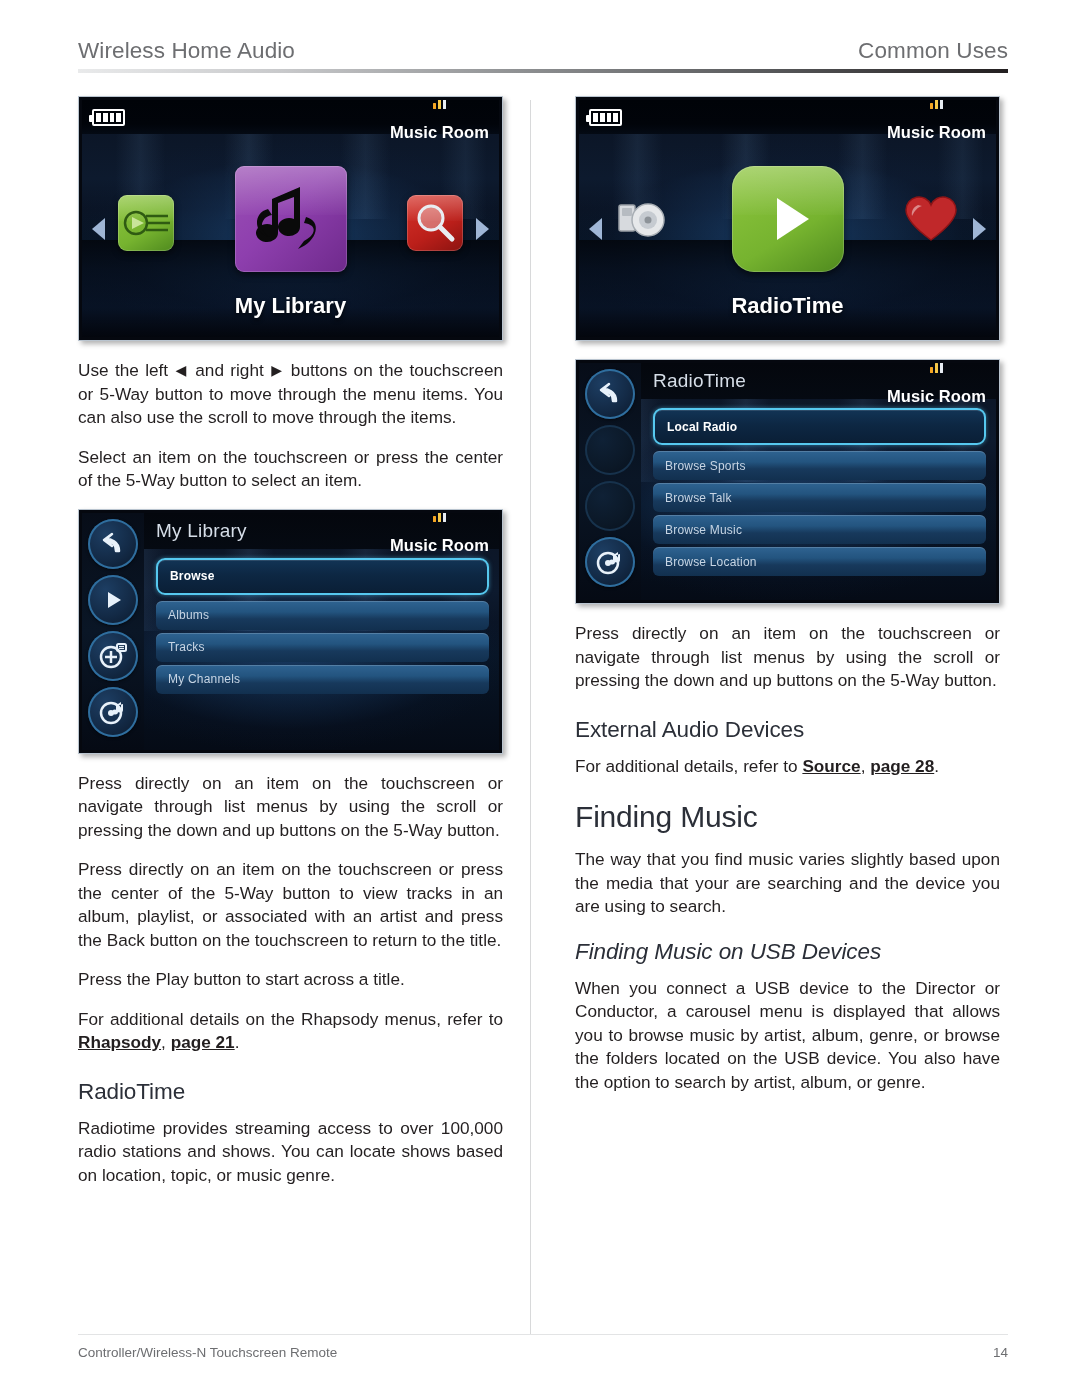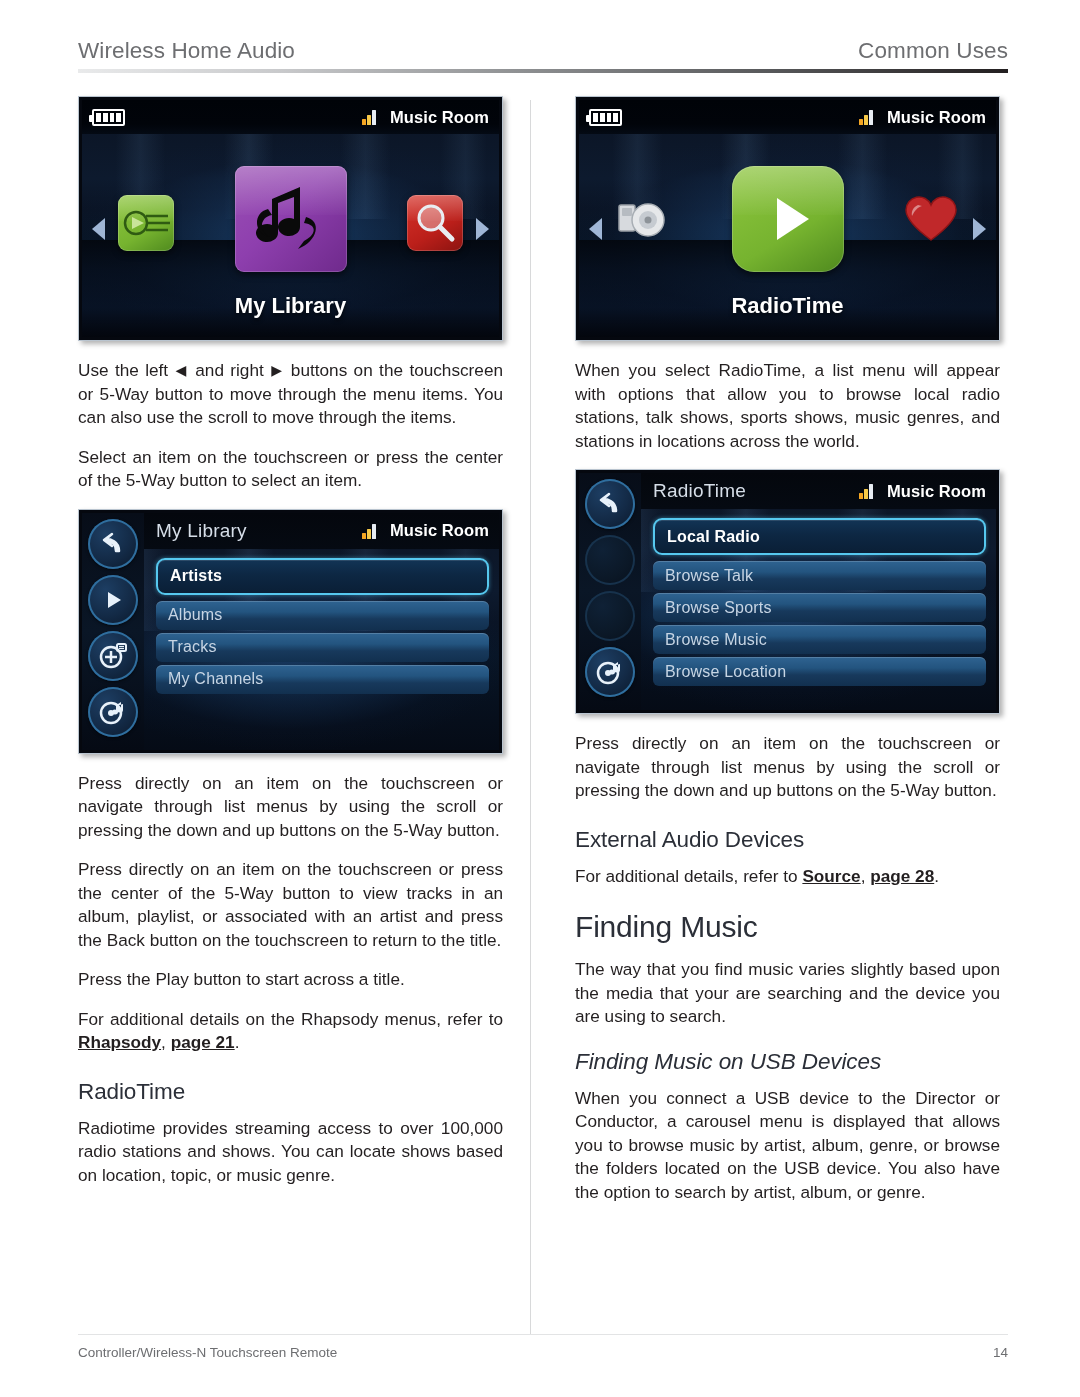--- a/index.html
+++ b/index.html
@@ -148,21 +148,21 @@
   }
   .battery::before {
     content: "";
     position: absolute;
     left: -5px; top: 4px;
     width: 3px; height: 7px;
     background: #ffffff;
     border-radius: 1px 0 0 1px;
   }
   .battery i { flex: 1; height: 100%; background: #ffffff; display: block; }
-  .status-right { display: flex; align-items: center; gap: 14px; }
+  .status-right { display: flex; align-items: center; gap: 14px; flex-direction: column; }
   .bars { display: flex; align-items: flex-end; gap: 1.5px; height: 16px; }
   .bars i { width: 3.5px; display: block; border-radius: 0.5px; }
   .bars i:nth-child(1){ height: 6px;  background: #f5a623; }
   .bars i:nth-child(2){ height: 10px; background: #f7c948; }
   .bars i:nth-child(3){ height: 15px; background: #e8edf3; }
   .room {
     color: #ffffff;
     font-size: 16.5px;
     font-weight: bold;
     letter-spacing: 0.1px;
@@ -289,21 +289,21 @@
   }
   .lm-item {
     height: 29px;
     margin-bottom: 3px;
     border-radius: 6px;
     background: linear-gradient(to bottom, #2f6391 0%, #23547f 38%, #17395c 62%, #12304f 100%);
     box-shadow: inset 0 1px 0 rgba(255,255,255,0.18);
     display: flex; align-items: center;
     padding: 0 12px;
     color: #c7d5e4;
-    font-size: 16px;
+    font-size: 12px;
     letter-spacing: 0.2px;
     box-sizing: border-box;
   }
   .lm-item.selected {
     height: 37px;
     border-radius: 9px;
     background: linear-gradient(to bottom, #123455 0%, #0d2743 45%, #0a1f36 100%);
     border: 2px solid #56c8ef;
     box-shadow: 0 0 4px rgba(86,200,239,0.5), inset 0 1px 0 rgba(255,255,255,0.12);
     color: #ffffff;
@@ -454,21 +454,21 @@
           <div class="status-right">
             <div class="bars">
                 <i></i>
                 <i></i>
                 <i></i>
               </div>
             <div class="room">Music Room</div>
           </div>
         </div>
         <div class="lm-list">
-          <div class="lm-item selected">Artists</div>
+          <div class="lm-item selected">Browse</div>
           <div class="lm-item">Albums</div>
           <div class="lm-item">Tracks</div>
           <div class="lm-item">My Channels</div>
         </div>
       </div>
     </div>
 
     <p class="body">Press directly on an item on the touchscreen or navigate through list menus by using the scroll or pressing the down and up buttons on the 5-Way button.</p>
 
     <p class="body"><span>Press directly on an item on the touchscreen or press the center of the 5-Way button to view tracks in an album, playlist, or associated with an artist and press the </span><span class="b">Back</span><span> button on the touchscreen to return to the title.</span></p>
@@ -533,21 +533,20 @@
               <path d="M27 45 C8 31 2 22 2 15 A13 13 0 0 1 27 10 A13 13 0 0 1 52 15 C52 22 46 31 27 45 Z" fill="#c0282a" stroke="#8d1416" stroke-width="1.5"></path>
               <path d="M14 10 C9 12 7 17 8 21 C11 15 14 12 18 11 Z" fill="rgba(255,255,255,0.45)"></path>
             </svg>
           </div>
 
           <div class="carousel-label">RadioTime</div>
         </div>
       </div>
     </div>
 
-    <p class="body">When you select RadioTime, a list menu will appear with options that allow you to browse local radio stations, talk shows, sports shows, music genres, and stations in locations across the world.</p>
 
     <div class="device listmenu">
       <div class="scr">
         <div class="lm-sidebar">
           <div class="lm-btn">
             <svg width="30" height="30" viewBox="0 0 30 30">
               <path d="M21 22 C21 12 12 10 8 10 L14 5 L6 11 L14 17 L8 12 C12 12 18 13 18 22 Z" fill="#e8f1fa" stroke="#e8f1fa" stroke-width="2.5" stroke-linejoin="round"></path>
             </svg>
           </div>
           <div class="lm-btn dim"></div>
@@ -566,22 +565,22 @@
             <div class="bars">
                 <i></i>
                 <i></i>
                 <i></i>
               </div>
             <div class="room">Music Room</div>
           </div>
         </div>
         <div class="lm-list">
           <div class="lm-item selected">Local Radio</div>
+          <div class="lm-item">Browse Sports</div>
           <div class="lm-item">Browse Talk</div>
-          <div class="lm-item">Browse Sports</div>
           <div class="lm-item">Browse Music</div>
           <div class="lm-item">Browse Location</div>
         </div>
       </div>
     </div>
 
     <p class="body">Press directly on an item on the touchscreen or navigate through list menus by using the scroll or pressing the down and up buttons on the 5-Way button.</p>
 
 
     <h2 class="sub">External Audio Devices</h2>

